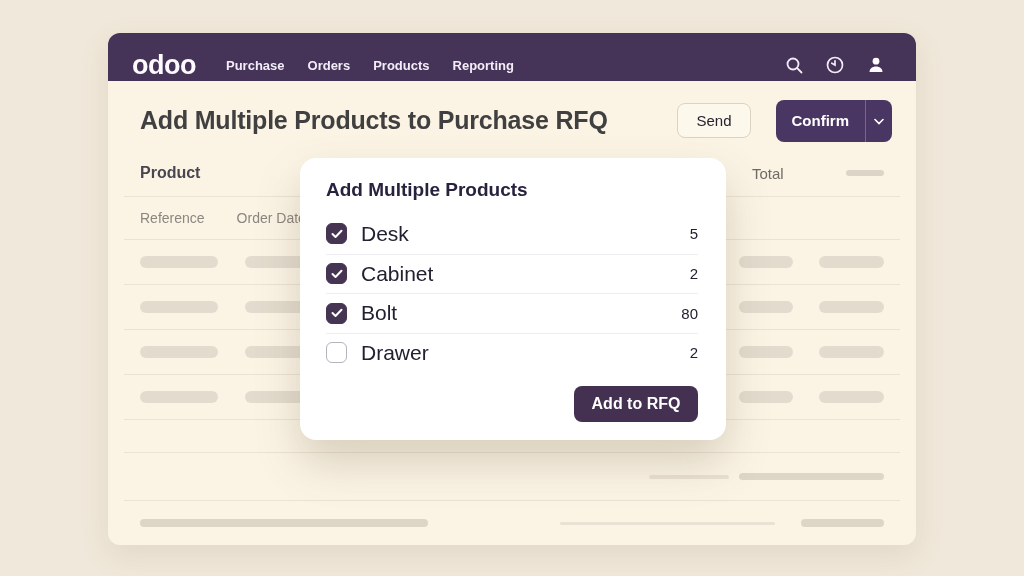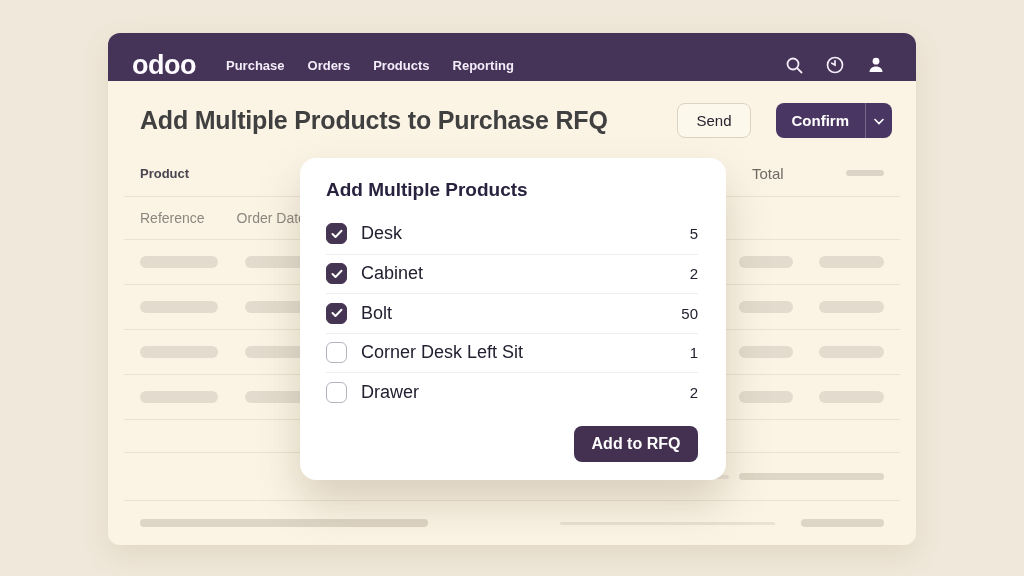--- a/index.html
+++ b/index.html
@@ -48,37 +48,37 @@
   .page-title {
     font-size:25px; font-weight:700; color:#404040; letter-spacing:-0.2px;
   }
   .header-actions { margin-left:auto; display:flex; gap:25px; align-items:center; }
   .btn-send {
     background:#fdf8ec; border:1px solid #dcd2c1; border-radius:8px;
     padding:8px 18px; font-size:15px; font-weight:500; color:#262230;
     font-family:inherit; cursor:pointer;
   }
   .btn-confirm-group {
-    display:flex; background:#4a3663; border-radius:8px; overflow:hidden; height:35px;
+    display:flex; background:#4a3663; border-radius:8px; overflow:hidden; height:42px;
   }
   .btn-confirm {
     background:transparent; border:none; color:#fff;
     padding:0 16px; font-size:15px; font-weight:600; font-family:inherit; cursor:pointer;
   }
   .btn-confirm-caret {
     width:27px; border:none; background:transparent; cursor:pointer;
     border-left:1px solid rgba(255,255,255,.25);
     display:flex; align-items:center; justify-content:center;
   }
 
   
   .table { margin:0 16px; }
   .t-row { display:flex; align-items:center; padding:0 16px; border-bottom:1px solid #eae2d3; }
   .t-head1 { height:47px; }
-  .t-head1 .col-product { font-size:13px; font-weight:600; color:#494551; cursor:pointer; }
+  .t-head1 .col-product { font-size:16px; font-weight:600; color:#494551; cursor:pointer; }
   .head1-right { margin-left:auto; width:132px; display:flex; align-items:center; justify-content:space-between; }
   .col-total { font-size:15px; color:#6f6a64; cursor:pointer; }
   .t-head2 { height:43px; }
   .t-head2 .sub { font-size:14px; color:#8b867f; cursor:pointer; }
   .t-head2 .sub + .sub { margin-left:32px; }
   .t-head2 .sub-total { margin-left:auto; }
   .t-data { height:45px; }
   .bar { background:#e3dcce; border-radius:6px; }
   .b1 { width:78px; height:12px; }
   .b2 { width:120px; height:12px; margin-left:27px; }
@@ -111,21 +111,21 @@
   }
   .m-item + .m-item { border-top:1px solid #efedf2; }
   .checkbox {
     width:21px; height:21px; border-radius:6px; flex:0 0 21px;
     border:1.5px solid #b7b2bb; background:#fff; cursor:pointer;
     display:flex; align-items:center; justify-content:center;
   }
   .checkbox svg { display:none; }
   .checkbox.checked { background:#453452; border-color:#453452; }
   .checkbox.checked svg { display:block; }
-  .m-name { margin-left:14px; font-size:18px; color:#232031; }
+  .m-name { margin-left:14px; font-size:21px; color:#232031; }
   .m-qty { margin-left:auto; font-size:15px; color:#232031; }
   .m-footer { display:flex; justify-content:flex-end; margin-top:14px; }
   .btn-add {
     background:#443151; color:#fff; border:none; border-radius:8px;
     width:124px; height:36px; font-size:16px; font-weight:700;
     font-family:inherit; cursor:pointer;
   }
 </style>
 </head>
 <body>
@@ -256,35 +256,28 @@
     <span class="m-qty">2</span>
   </div>
 
   <div class="m-item">
     <span class="checkbox checked">
       <svg width="12" height="10" viewBox="0 0 12 10" fill="none" stroke="#ffffff" stroke-width="2" stroke-linecap="round" stroke-linejoin="round">
           <polyline points="1.5,5 4.5,8 10.5,1.8"></polyline>
         </svg>
     </span>
     <span class="m-name">Bolt</span>
-    <span class="m-qty">50</span>
-  </div>
+    <span class="m-qty">80</span>
+  </div>
+
 
   <div class="m-item">
     <span class="checkbox">
       
     </span>
-    <span class="m-name">Corner Desk Left Sit</span>
-    <span class="m-qty">1</span>
-  </div>
-
-  <div class="m-item">
-    <span class="checkbox">
-      
-    </span>
     <span class="m-name">Drawer</span>
     <span class="m-qty">2</span>
   </div>
 
   <div class="m-footer">
     <button class="btn-add">Add to RFQ</button>
   </div>
 </div>
 
 </body></html>

